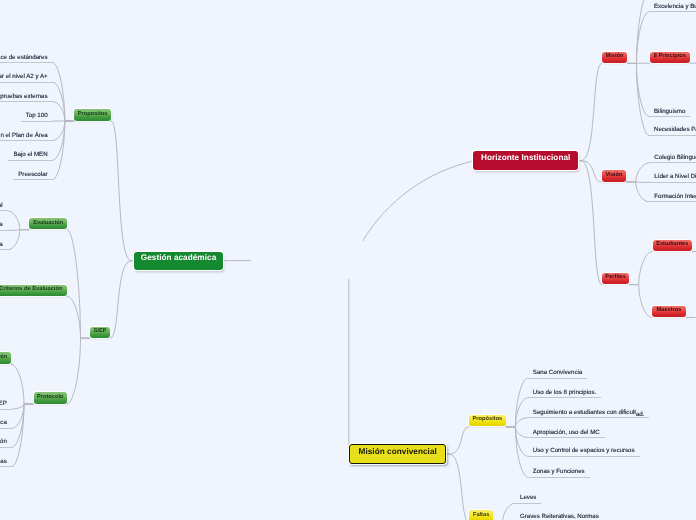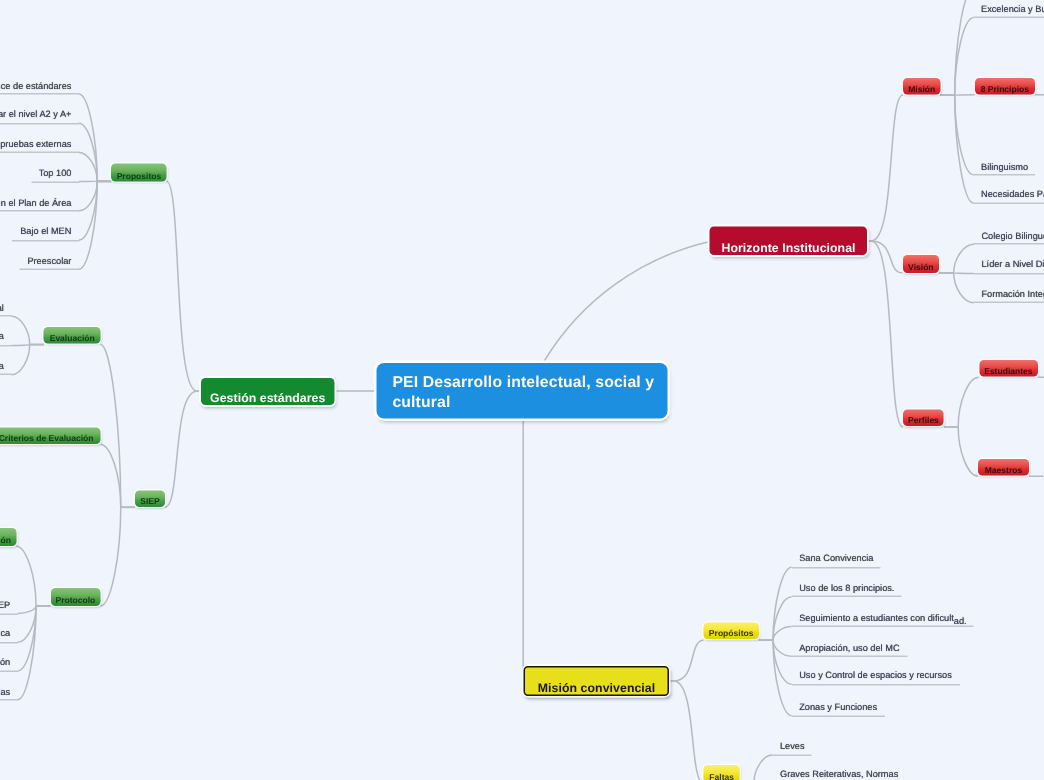--- a/index.html
+++ b/index.html
@@ -3,21 +3,21 @@
 <meta charset="utf-8">
 <title>Mapa mental PEI</title>
 <style>
   html,body{margin:0;padding:0;background:#f0f4fc;}
   #canvas{position:relative;width:696px;height:520px;overflow:hidden;
           background:#f0f4fc;font-family:"Liberation Sans",sans-serif;
           text-rendering:geometricPrecision;}
   #canvas, #canvas *{-webkit-font-smoothing:antialiased;}
   #wires{position:absolute;left:0;top:0;width:696px;height:520px;}
   .node{position:absolute;box-sizing:border-box;white-space:nowrap;
-        display:flex;align-items:flex-end;justify-content:center;}
+        display:flex;align-items:flex-start;justify-content:center;}
   .root{border-radius:5px;color:#fff;font-weight:bold;font-size:10.5px;
         line-height:13.7px;letter-spacing:.1px;display:block;padding:6.6px 8px 0 10.6px;
         white-space:normal;
         box-shadow:0 0 0 1.6px #fff,1px 2px 2.5px rgba(40,50,70,.30);}
   .main{border-radius:3px;color:#fff;font-weight:bold;font-size:8.2px;
         letter-spacing:.05px;padding-top:1.6px;
         box-shadow:0 0 0 1.3px #fff,1px 2px 2.2px rgba(40,50,70,.32);}
   .sub{border-radius:3px;font-weight:bold;font-size:5.7px;letter-spacing:0;
        padding-top:1.6px;
        box-shadow:0 0 0 .9px rgba(255,255,255,.85),.5px 1px 1.3px rgba(40,50,70,.22);}
@@ -119,23 +119,22 @@
       <path d="M 505.9,426.8 L 515.4,426.8" fill="none" stroke="#b6b9c4" stroke-width="1"></path>
       <path d="M 527.8,477.1 C 521.5999999999999,477.1 515.4,451.95000000000005 515.4,426.8" fill="none" stroke="#b6b9c4" stroke-width="1"></path>
       <path d="M 493.09999999999997,522.1999999999999 L 502.59999999999997,522.1999999999999" fill="none" stroke="#b6b9c4" stroke-width="1"></path>
       <path d="M 515,503.3 C 508.79999999999995,503.3 502.59999999999997,512.75 502.59999999999997,522.1999999999999" fill="none" stroke="#b6b9c4" stroke-width="1"></path>
       <path d="M 493.09999999999997,522.1999999999999 L 502.59999999999997,522.1999999999999" fill="none" stroke="#b6b9c4" stroke-width="1"></path>
       <path d="M 515,522 C 508.79999999999995,522 502.59999999999997,522.0999999999999 502.59999999999997,522.1999999999999" fill="none" stroke="#b6b9c4" stroke-width="1"></path>
       <path d="M 690,63.199999999999996 L 699.5,63.199999999999996" fill="none" stroke="#b6b9c4" stroke-width="1"></path>
       <path d="M 692,251.50000000000003 L 701.5,251.50000000000003" fill="none" stroke="#b6b9c4" stroke-width="1"></path>
       <path d="M 686,317.5 L 695.5,317.5" fill="none" stroke="#b6b9c4" stroke-width="1"></path>
     </svg>
-<div class="node root" style="left: 251px; top: 242px; width: 194px; height: 37px; background: rgb(29, 143, 225);"><span>PEI Desarrollo intelectual, social y cultural</span></div>
     <div class="node main" style="left: 134px; top: 251.5px; width: 89px; height: 18.6px; background: rgb(21, 137, 47);">
-      <span>Gestión estándares</span>
+      <span>Gestión académica</span>
     </div>
     <div class="node main" style="left: 473.3px; top: 151px; width: 104.8px; height: 19.3px; background: rgb(181, 12, 46);">
       <span>Horizonte Institucional</span>
     </div>
     <div class="node main" style="left: 349px; top: 444px; width: 97.4px; height: 20px; background: rgb(231, 223, 26); color: rgb(24, 23, 10); border: 1.7px solid rgb(22, 21, 9); box-shadow: rgba(255, 255, 255, 0.9) 0px 0px 0px 1.1px, rgba(40, 50, 70, 0.4) 1.2px 2px 2.2px;">
       <span>Misión convivencial</span>
     </div>
     <div class="node sub" style="left: 74.3px; top: 109px; width: 36.7px; height: 11.6px; background: linear-gradient(rgb(134, 195, 119) 0%, rgb(108, 180, 96) 38%, rgb(75, 160, 68) 62%, rgb(50, 144, 57) 88%, rgb(47, 140, 54) 100%); color: rgb(18, 59, 23);">
       <span>Propositos</span>
     </div>

